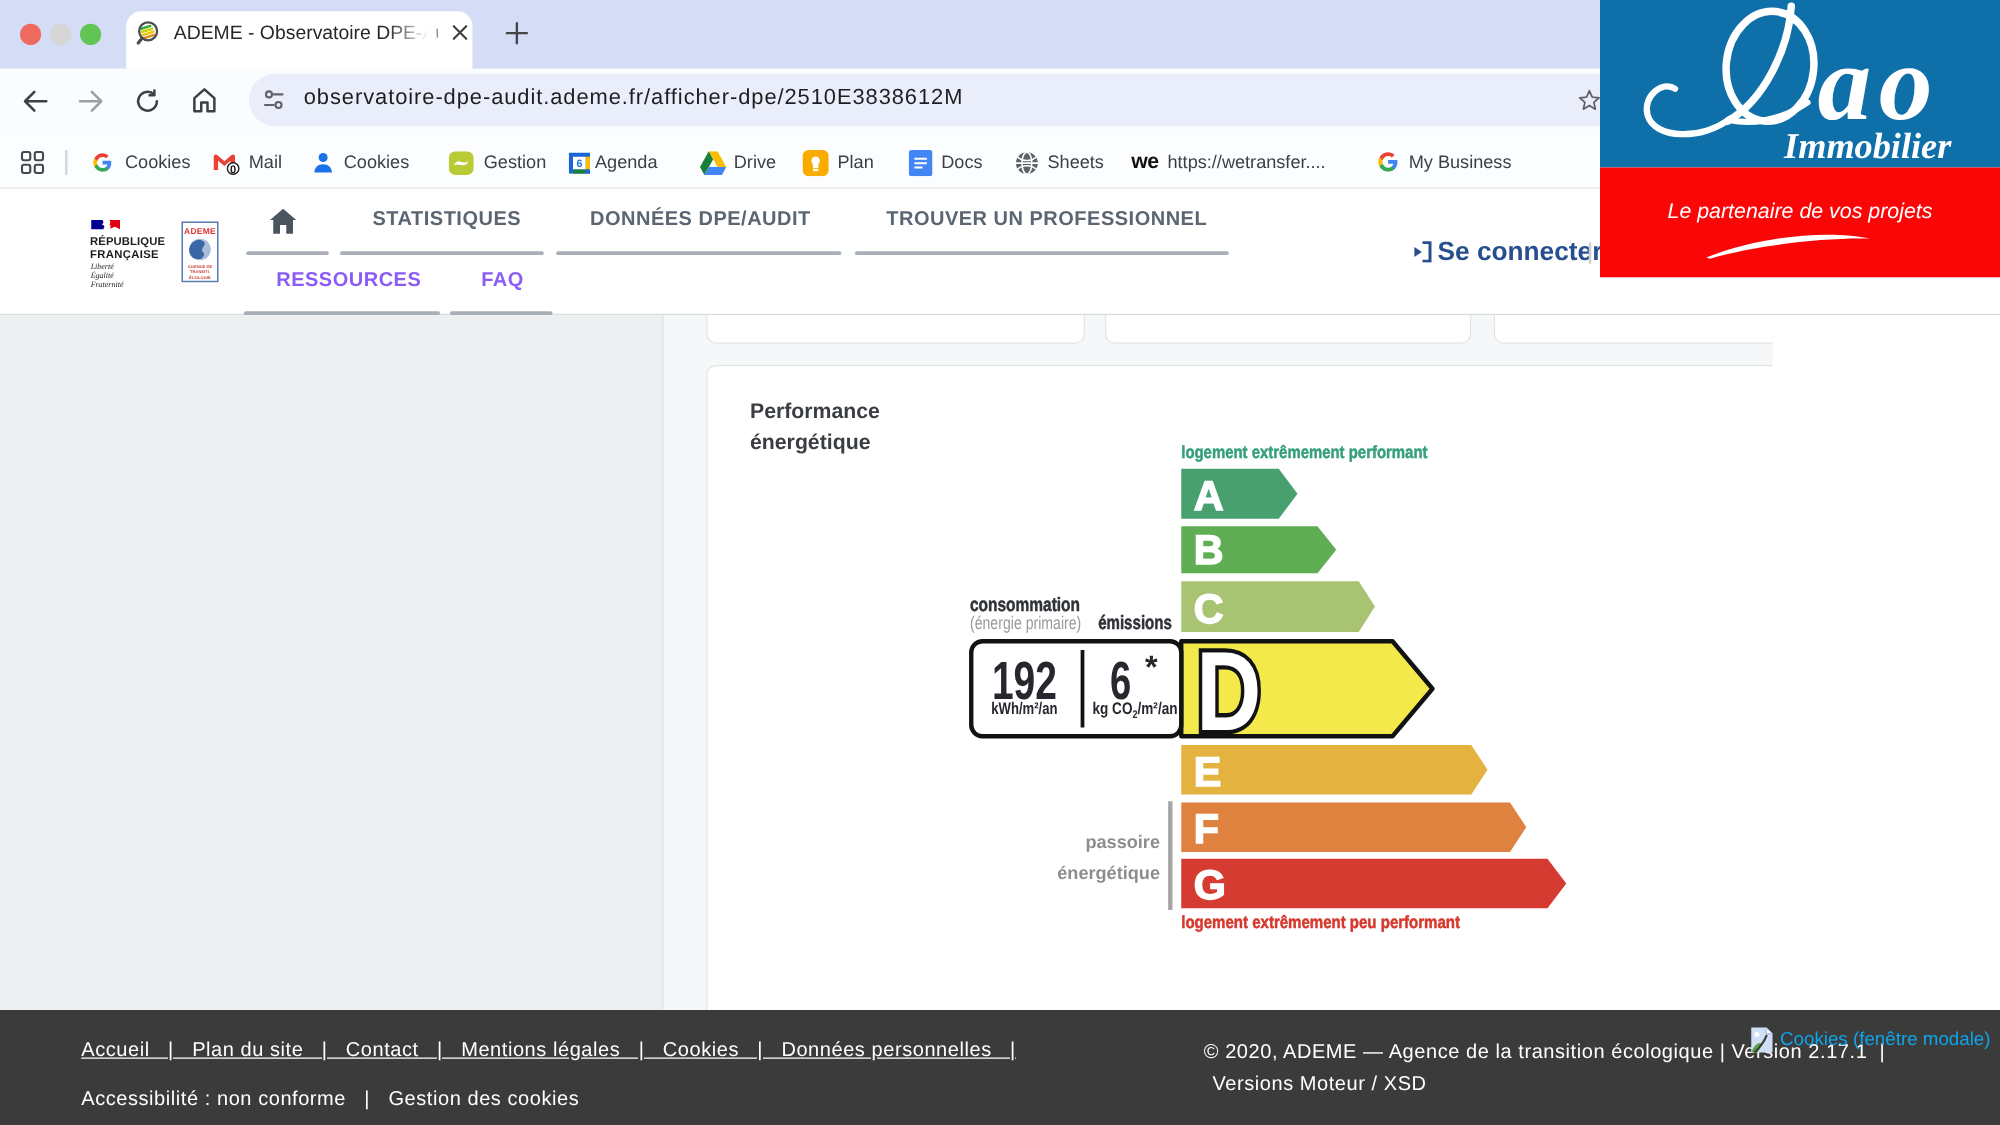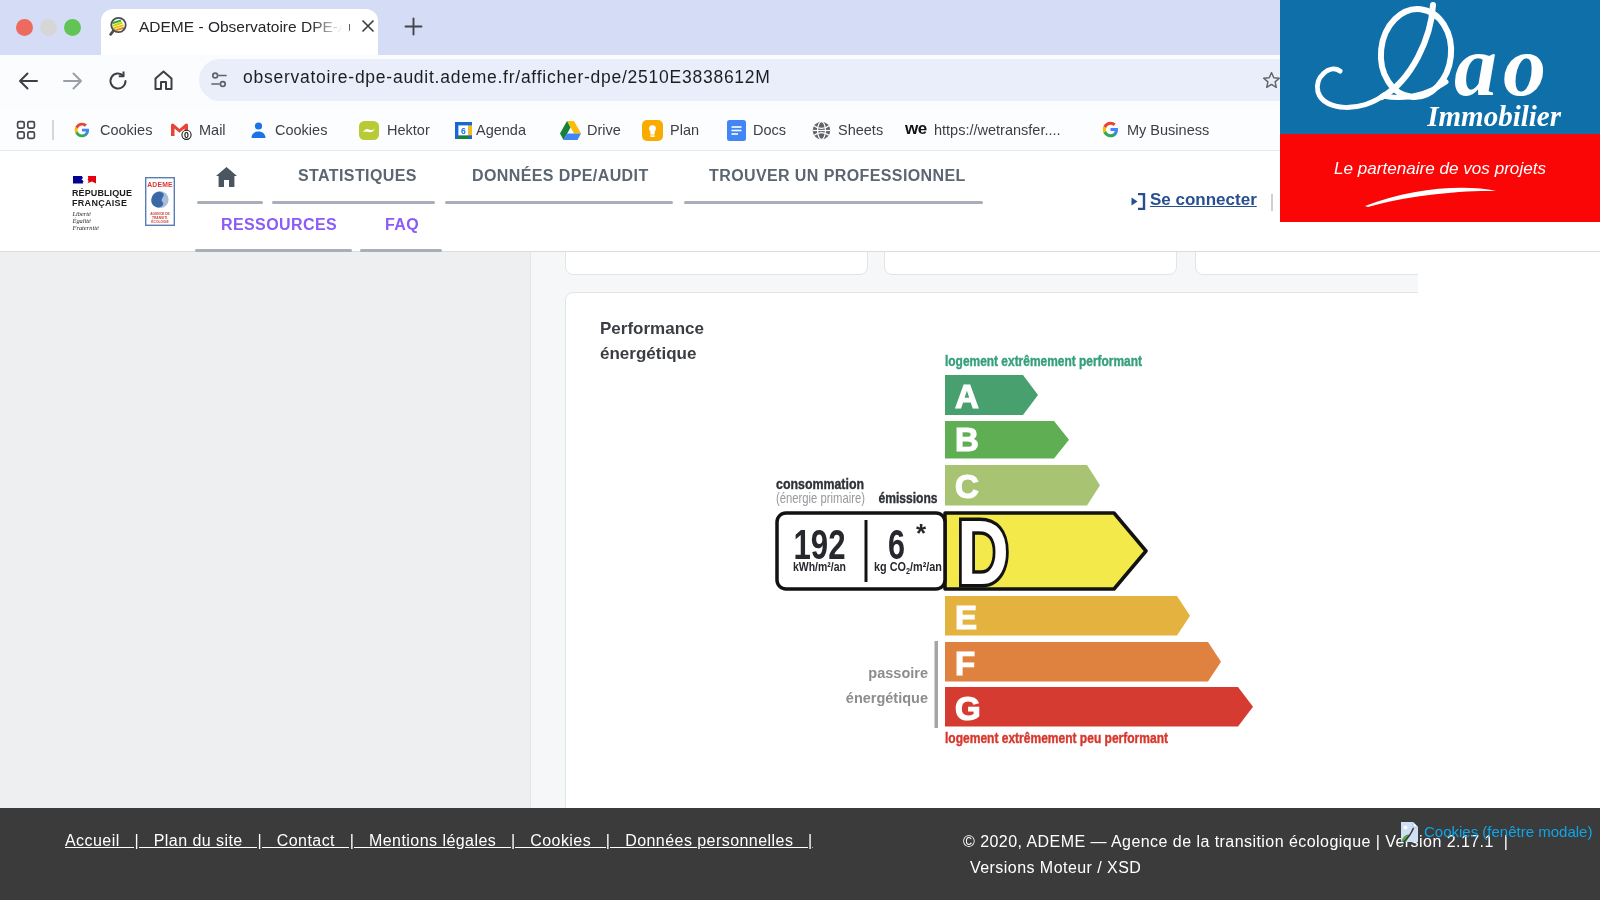--- a/index.html
+++ b/index.html
@@ -17,21 +17,21 @@
   #omnibox { left:199px; top:59px; width:1104px; height:42px; border-radius:21px; background:#e9eefa; }
   #url { left:243px; top:67px; font-size:17.5px; color:#1d1e20; letter-spacing:0.75px; }
   #bookbar { left:0; top:110px; width:1600px; height:41px; background:#fcfdfe; border-bottom:1px solid #e7e8eb; }
   .bm { top:110px; height:41px; line-height:41px; font-size:14.5px; color:#3b3f45; white-space:nowrap; }
 
   
   #siteheader { left:0; top:152px; width:1600px; height:100px; background:#fff; border-bottom:1px solid #dadddf; }
   .nav1 { top:6px; height:36px; line-height:36px; font-weight:bold; font-size:16px; color:#5b6672; letter-spacing:0.4px; }
   .nav2 { top:55px; height:36px; line-height:36px; font-weight:bold; font-size:16px; color:#8b5cf6; letter-spacing:0.4px; }
   .navline { height:3px; background:#a9afb9; border-radius:2px; }
-  #seconnect { left:1150px; top:38px; font-weight:bold; font-size:17px; color:#274f90;text-decoration:underline; }
+  #seconnect { left:1150px; top:38px; font-weight:bold; font-size:21px; color:#274f90; }
 
   
   #content { left:0; top:252px; width:1418px; height:556px; background:#f6f7f8; overflow:hidden; }
   #sidebar { left:0; top:0; width:531px; height:556px; background:#edeff1; border-right:1px solid #e4e6e8; }
   #rightcol { left:1533px; top:0; width:67px; height:556px; background:#e8ecef; border-left:1px solid #d9dde0; }
   .card { background:#fff; border:1px solid #e2e5e8; border-radius:8px; }
   #perf { left:600px; top:316px; font-weight:bold; font-size:17px; color:#3a3d42; line-height:25px; }
 
   
   #footer { left:0; top:808px; width:1600px; height:92px; background:#3b3b3b; color:#fff; }
@@ -125,21 +125,21 @@
 <div class="abs bm" style="left:199px;">Mail</div>
 <svg class="abs" style="left:250px; top:121px;" width="17" height="18" viewBox="0 0 17 18">
   <circle cx="8.5" cy="5" r="3.6" fill="#1a73e8"></circle>
   <path d="M1.5 17 c0-4 3-6.6 7-6.6 s7 2.6 7 6.6 Z" fill="#1a73e8"></path>
 </svg>
 <div class="abs bm" style="left:275px;">Cookies</div>
 <svg class="abs" style="left:359px; top:121px;" width="20" height="19" viewBox="0 0 20 19">
   <rect x="0" y="0" width="20" height="19" rx="5.5" fill="#b8cb36"></rect>
   <path d="M4 11 q2.5-4 6-2.5 q3.5 1.5 6-1 q-2 4.5-6 3.5 q-3.5-1-6 0 Z" fill="#fff"></path>
 </svg>
-<div class="abs bm" style="left:387px;">Hektor</div>
+<div class="abs bm" style="left:387px;">Gestion</div>
 <svg class="abs" style="left:455px; top:122px;" width="17" height="17" viewBox="0 0 17 17">
   <rect x="0" y="0" width="17" height="17" fill="#1967d2"></rect>
   <rect x="3.4" y="3.4" width="10.2" height="10.2" fill="#fff"></rect>
   <rect x="3.4" y="13.6" width="10.2" height="3.4" fill="#188038"></rect>
   <rect x="13.6" y="3.4" width="3.4" height="10.2" fill="#fbbc04"></rect>
   <rect x="13.6" y="13.6" width="3.4" height="3.4" fill="#1967d2"></rect>
   <text x="8.5" y="11.7" font-size="8.6" font-weight="bold" fill="#1a73e8" text-anchor="middle">6</text>
 </svg>
 <div class="abs bm" style="left:476px;">Agenda</div>
 <svg class="abs" style="left:560px; top:121px;" width="21" height="19" viewBox="0 0 21 19">
@@ -281,20 +281,21 @@
     <path d="M24 5.5 A18.5 18.5 0 0 1 42.5 24 L32 24 A8 8 0 0 0 24 16 Z" fill="#1c3aa8"></path>
     <polygon points="31.5,5.5 47,5.8 42,23.5" fill="#1c3aa8"></polygon>
     <path d="M42.5 25.5 A18.5 18.5 0 0 1 6.5 29 L16.5 26.5 A8 8 0 0 0 32 25.5 Z" fill="#ababab"></path>
     <polygon points="0.5,32 9,23.5 8,41.5" fill="#ababab"></polygon>
   </svg>
   <div class="abs" style="left:1513px; top:498px; width:95px; text-align:center; font-size:7.2px; color:#4d4d4d;">Confidentialité - Conditions</div>
 </div>
 
 <div class="abs" id="footer">
   <div class="abs flink" style="left:65px; top:24px;text-decoration:underline;">Accueil&nbsp;&nbsp;&nbsp;|&nbsp;&nbsp;&nbsp;Plan du site&nbsp;&nbsp;&nbsp;|&nbsp;&nbsp;&nbsp;Contact&nbsp;&nbsp;&nbsp;|&nbsp;&nbsp;&nbsp;Mentions légales&nbsp;&nbsp;&nbsp;|&nbsp;&nbsp;&nbsp;Cookies&nbsp;&nbsp;&nbsp;|&nbsp;&nbsp;&nbsp;Données personnelles&nbsp;&nbsp;&nbsp;|</div>
+  <div class="abs flink" style="left:65px; top:63px;">Accessibilité : non conforme&nbsp;&nbsp;&nbsp;|&nbsp;&nbsp;&nbsp;Gestion des cookies</div>
   <div class="abs flink" style="left:963px; top:25px;">© 2020, ADEME — Agence de la transition écologique | Version 2.17.1&nbsp; |</div>
   <div class="abs flink" style="left:970px; top:51px;">Versions Moteur / XSD</div>
   <div class="abs" style="left:1424px; top:15px; font-size:15px; color:#0ea5e9; white-space:nowrap;">Cookies (fenêtre modale)</div>
   <svg class="abs" style="left:1400px; top:13px;" width="19" height="22" viewBox="0 0 19 22">
     <path d="M1 1 h12 l5 5 v15 h-17 Z" fill="#cfe0f5"></path>
     <path d="M13 1 l5 5 h-5 Z" fill="#fff" stroke="#9bb3d4" stroke-width="0.8"></path>
     <circle cx="5.5" cy="6.5" r="2" fill="#fff"></circle>
     <path d="M1 21 c2-6 6-9 9-7 l-4 7 Z" fill="#59a34c"></path>
     <path d="M13.5 7 C11 13 7 18 3.5 21" stroke="#3b3b3b" stroke-width="1.6" fill="none"></path>
   </svg>

